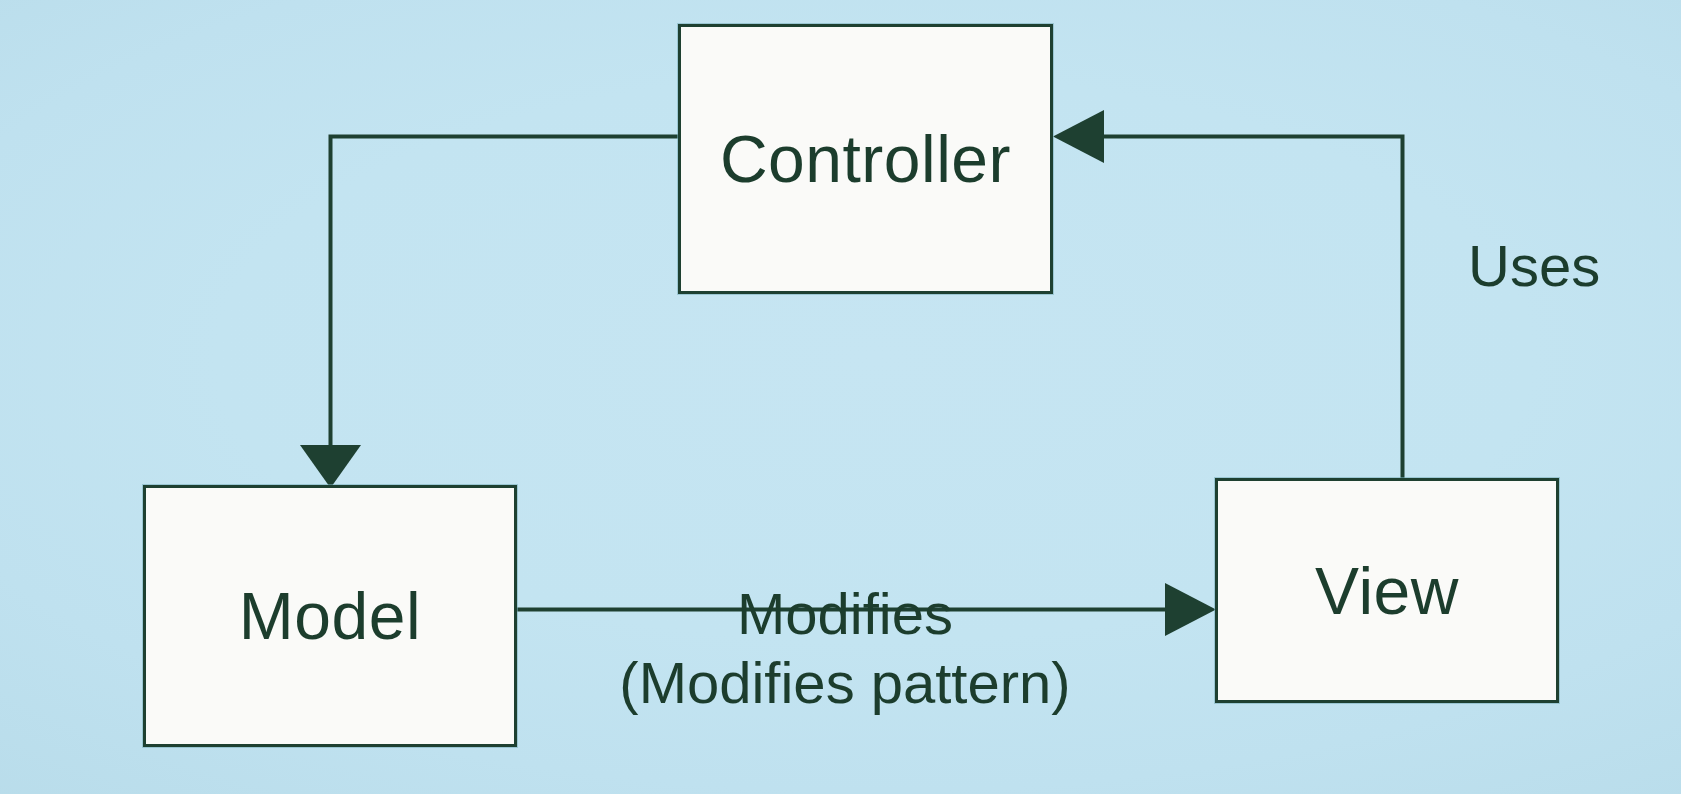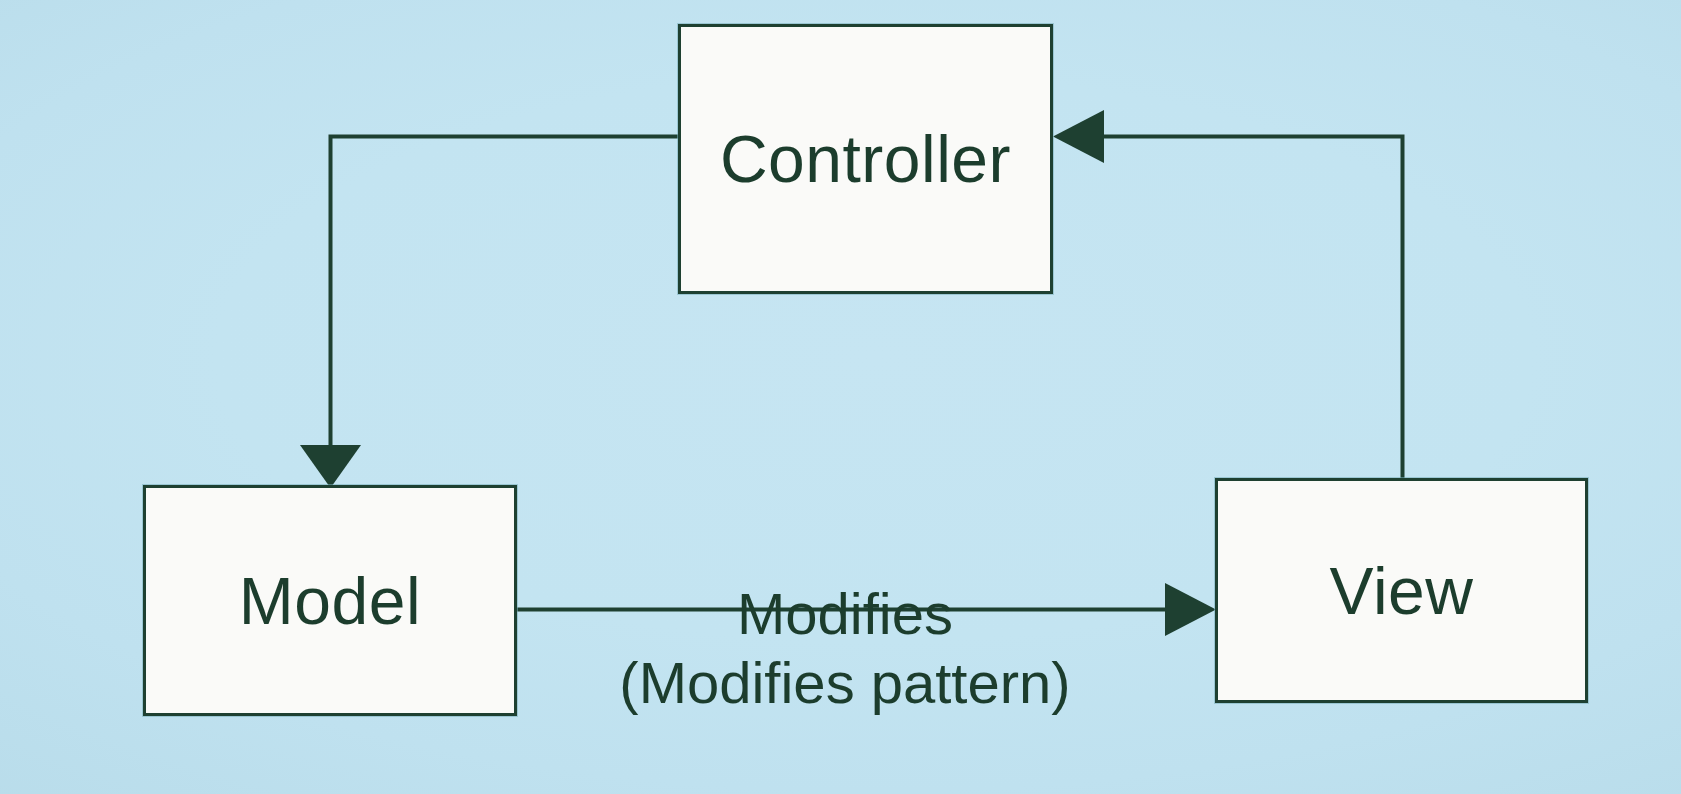--- a/index.html
+++ b/index.html
@@ -42,22 +42,22 @@
   .node-label {
     color:#1c3d2d;
     font-size:66px;
     font-weight:400;
     line-height:1;
     letter-spacing:0.5px;
     white-space:nowrap;
     -webkit-font-smoothing:antialiased;
   }
   #node-controller { left:678px;  top:24px;  width:375px; height:270px; }
-  #node-model      { left:143px;  top:485px; width:374px; height:231px; }
-  #node-view       { left:1215px; top:478px; width:373px; height:225px; }
+  #node-model      { left:143px;  top:485px; width:374px; height:262px; }
+  #node-view       { left:1215px; top:478px; width:344px; height:225px; }
 
   
   .edge-label {
     position:absolute;
     color:#1c3d2d;
     font-size:58px;
     font-weight:400;
     line-height:1.08;
     white-space:nowrap;
     -webkit-font-smoothing:antialiased;
@@ -102,19 +102,20 @@
 
   <div class="node" id="node-model">
     <span class="node-label">Model</span>
   </div>
 
   <div class="node" id="node-view">
     <span class="node-label">View</span>
   </div>
 
 
+  <div class="edge-label" id="label-uses">Uses</div>
 
   <div class="edge-label" id="label-updates">
     <span class="line line-1">Modifies</span>
     <span class="line line-2">(Modifies pattern)</span>
   </div>
 
 </div>
 
 </body></html>

